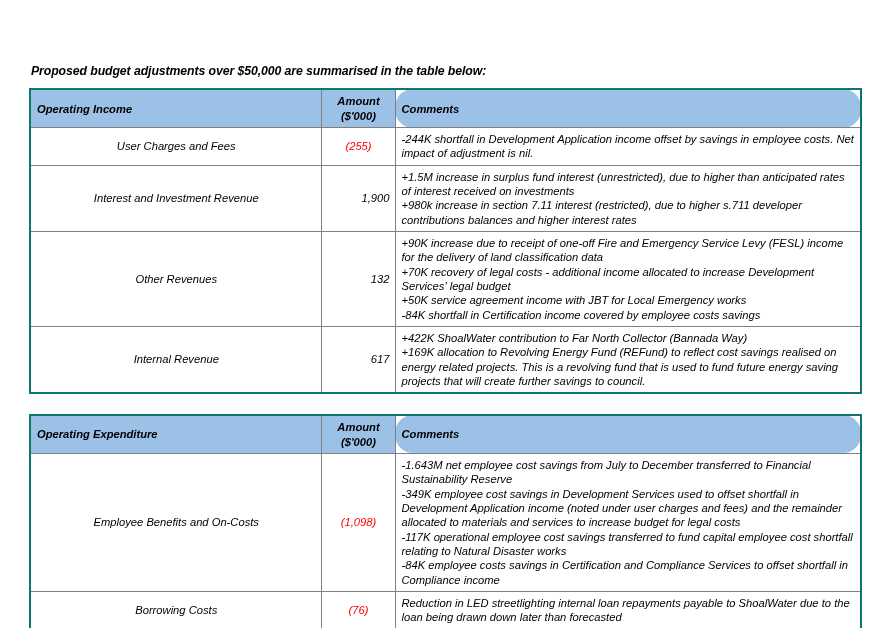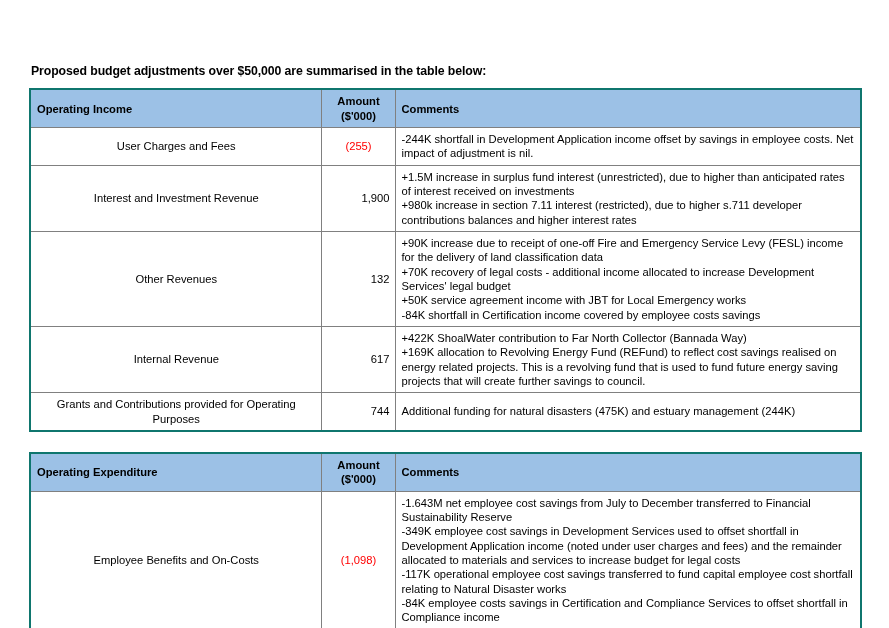--- a/index.html
+++ b/index.html
@@ -13,20 +13,21 @@
     overflow: hidden;
     font-family: "Liberation Sans", sans-serif;
     color: #000000;
   }
   .page {
     position: relative;
     width: 842px;
     height: 628px;
     box-sizing: border-box;
     padding: 64px 29px 0 29px;
+    font-style: italic;
   }
   .intro {
     font-size: 12.3px;
     font-weight: bold;
     letter-spacing: -0.1px;
     color: #000000;
     margin: 0 0 9px 2px;
     line-height: 1.25;
   }
   table.budget {
@@ -46,21 +47,21 @@
   thead th {
     background: #9CC1E6;
     font-weight: bold;
     font-size: 11.4px;
     vertical-align: top;
     padding-top: 5px;
     padding-bottom: 5px;
   }
   th.col-cat { text-align: left; }
   th.col-amt { text-align: center; }
-  th.col-com { text-align: left; }
+  th.col-com { text-align: left; border-radius: 18px; }
   td.cat { text-align: center; }
   td.amt {
     text-align: right;
     padding-right: 7px;
     white-space: nowrap;
   }
   td.amt.neg { color: #FF0000; text-align: center; }
   td.com {
     text-align: left;
     vertical-align: top;
@@ -114,25 +115,20 @@
 +70K recovery of legal costs - additional income allocated to increase Development Services' legal budget
 +50K service agreement income with JBT for Local Emergency works
 -84K shortfall in Certification income covered by employee costs savings</td>
       </tr>
       <tr>
         <td class="cat">Internal Revenue</td>
         <td class="amt">617</td>
         <td class="com">+422K ShoalWater contribution to Far North Collector (Bannada Way)
 +169K allocation to Revolving Energy Fund (REFund) to reflect cost savings realised on energy related projects. This is a revolving fund that is used to fund future energy saving projects that will create further savings to council.</td>
       </tr>
-      <tr>
-        <td class="cat">Grants and Contributions provided for Operating Purposes</td>
-        <td class="amt">744</td>
-        <td class="com">Additional funding for natural disasters (475K) and estuary management (244K)</td>
-      </tr>
     </tbody>
   </table>
 
   <div class="spacer"></div>
 
   <table class="budget">
     <colgroup>
       <col class="c-cat">
         <col class="c-amt">
         <col class="c-com">

